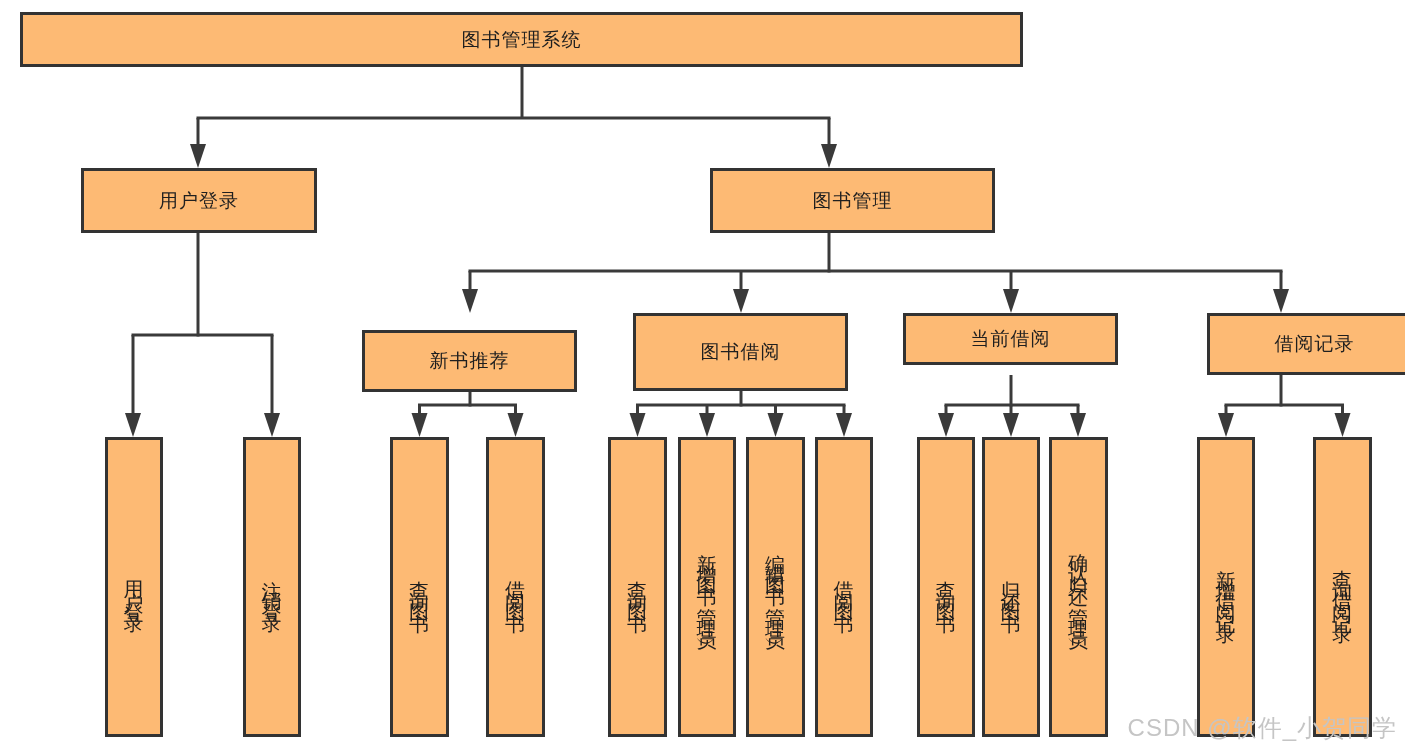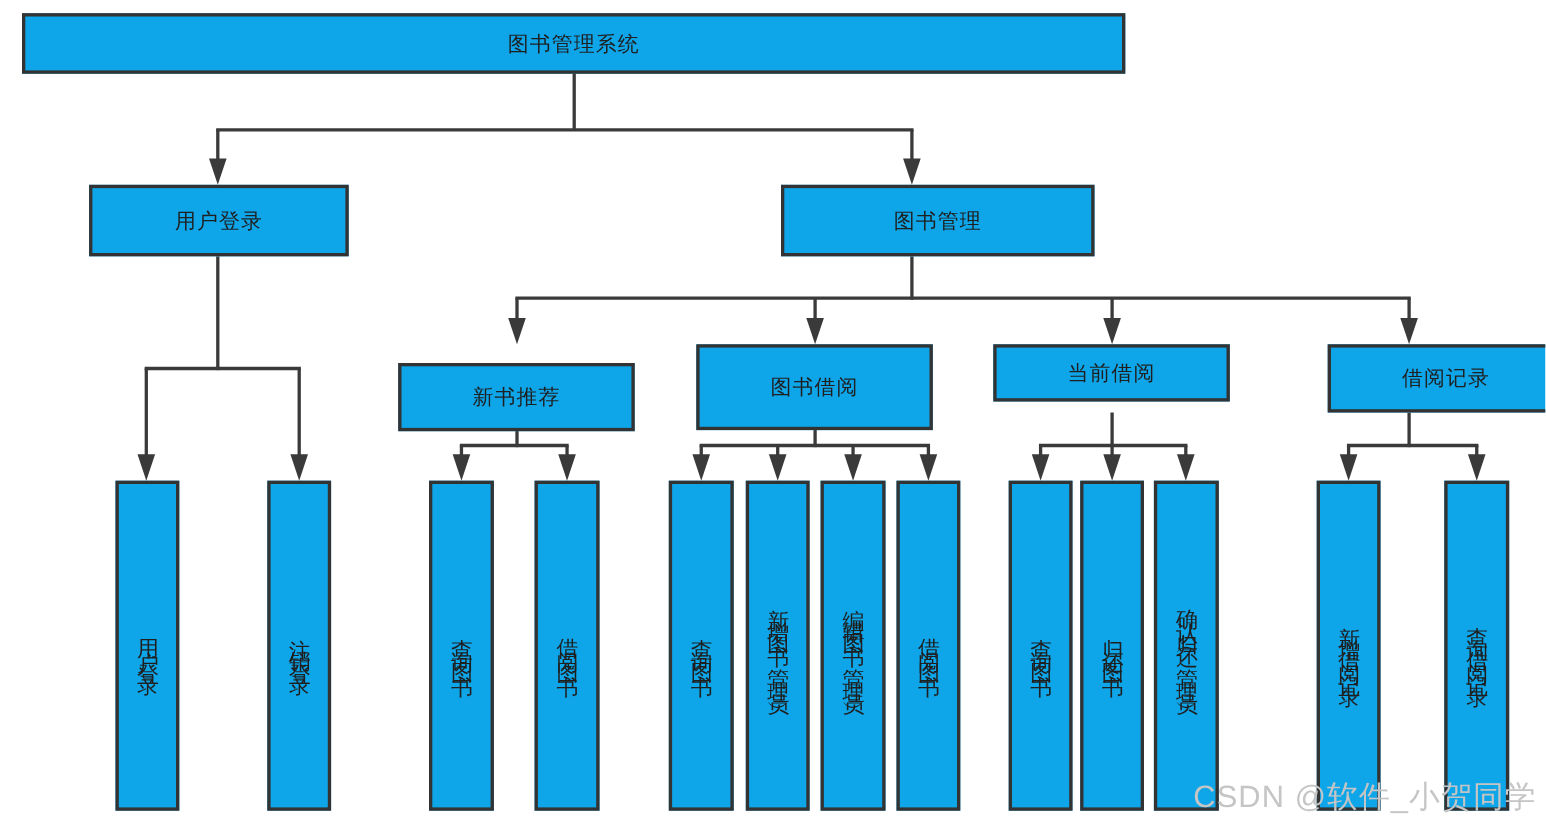--- a/index.html
+++ b/index.html
@@ -11,42 +11,42 @@
     overflow:hidden;
   }
   .connectors{
     position:absolute;left:0;top:0;width:1405px;height:747px;
     color:var(--color-line,#3a3a3a);
     pointer-events:none;
   }
   .node{
     position:absolute;
     box-sizing:border-box;
-    background:#0ea5e9;
+    background:#fdba74;
     border:3px solid var(--color-border,#333333);
     display:flex;align-items:center;justify-content:center;
     color:var(--color-text,#1f1f1f);
   }
   .hbox .label{
     font-size:19px;
     letter-spacing:1px;
     white-space:nowrap;
   }
   .vbox .label{
     writing-mode:vertical-rl;
     text-orientation:mixed;
     font-size:20px;
     letter-spacing:11px;
     line-height:1;
     white-space:nowrap;
   }
   .watermark{
     position:absolute;
     right:8px;bottom:3px;
-    font-size:28px;
+    font-size:24px;
     color:var(--color-watermark,#c5c5c5);
     letter-spacing:1px;
     white-space:nowrap;
     z-index:5;
   }
 </style>
 </head>
 <body>
 
 <div class="stage">

